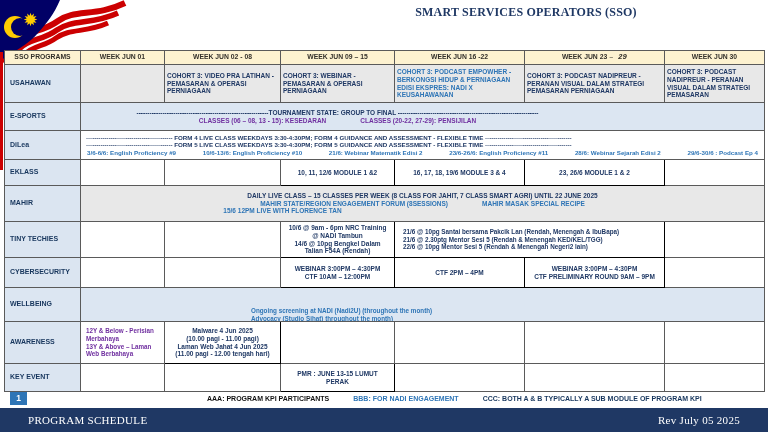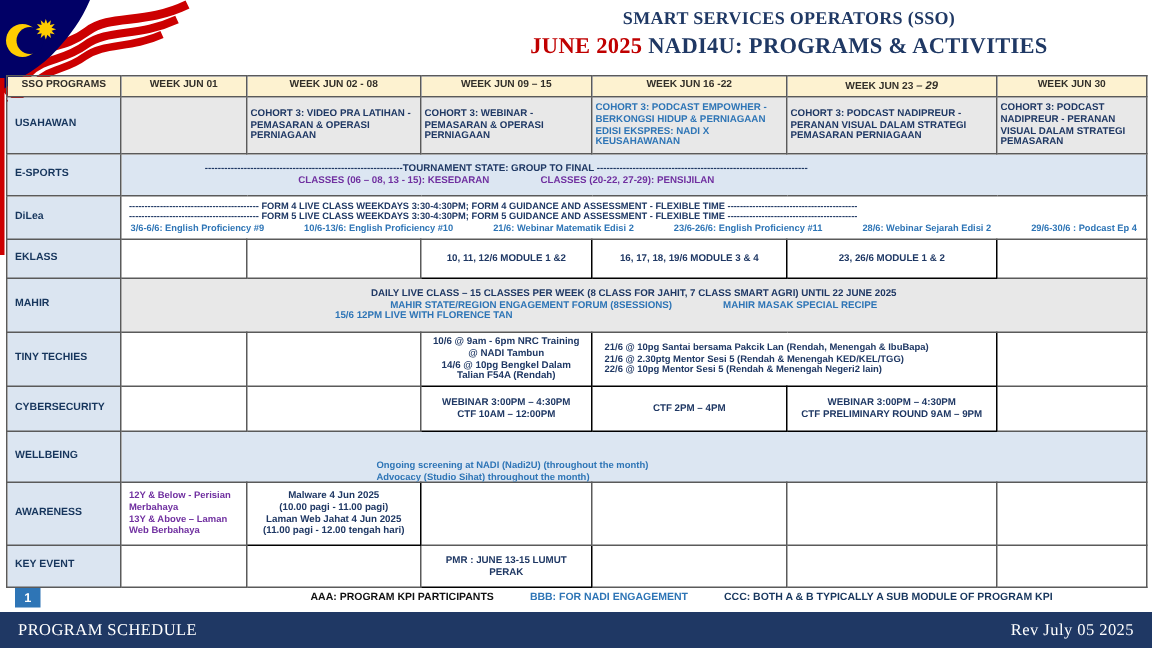--- a/index.html
+++ b/index.html
@@ -23,21 +23,21 @@
   td{border:1px solid #5a5a5a;padding:1px 2px;vertical-align:middle;
      font-size:6.5px;line-height:1.2;font-weight:bold;color:#1f3864;overflow:hidden;}
   td.hdr{background:#fdf2d0;text-align:center;font-size:6.8px;color:#33302a;}
   td.lbl{background:#dbe5f1;font-size:7px;color:#17365d;padding-left:5px;}
   td.gray{background:#e8e8e8;}
   td.blueband{background:#dce6f2;}
   td.thick{border:1.5px solid #000;}
   .c{text-align:center;}
   .blue{color:#2e75b6;}
   .purple{color:#7030a0;}
-  .hand{font-family:Liberation Sans, sans-serif;font-style:italic;font-size:7.5px;}
+  .hand{font-family:Liberation Mono, monospace;font-style:italic;font-size:7.5px;}
 
   .es-inner{margin-right:170px;text-align:center;}
   .pair{display:flex;justify-content:center;gap:34px;}
   .dilea-top{padding-left:3px;font-size:6.2px;white-space:nowrap;}
   .dilea-items{display:flex;justify-content:space-between;padding:0 4px;font-size:6.2px;}
   .mahir-l3{text-align:center;margin-right:280px;}
   .well{position:relative;height:100%;font-size:6.3px;}
   .well span{position:absolute;white-space:nowrap;}
   .tiny-merged{padding-left:6px;font-size:6.3px;}
   .aw-purple{padding-left:3px;font-size:6.3px;}
@@ -47,42 +47,41 @@
           align-items:center;font-size:7px;font-weight:bold;}
   #page-box{width:17px;height:13px;margin-left:6px;background:#2e75b6;color:#fff;
             font-size:8.5px;text-align:center;line-height:13px;}
   #legend .items{margin-left:180px;display:flex;gap:24px;white-space:nowrap;}
   #legend .la{color:#111;}
   #legend .lb{color:#2e75b6;}
   #legend .lc{color:#17365d;}
 
   
   #bar{position:absolute;left:0;right:0;bottom:0;height:24px;background:#1f3864;color:#fff;
-       display:flex;align-items:center;justify-content:space-between;padding:0 12px;
+       display:flex;align-items:center;justify-content:space-between;padding:0 28px;
        font-family:"Liberation Serif",serif;font-size:11px;letter-spacing:.3px;}
 </style>
 </head>
 <body>
 
 <div id="page">
 
   <svg id="flag" width="132" height="78" viewBox="0 0 132 78">
     <path d="M125,3 C96,17 74,9 58,21 C42,33 28,29 16,41 C10,47 5,51 1,55" stroke="#cc0001" stroke-width="6" fill="none"></path>
     <path d="M118,13 C92,25 72,19 57,30 C42,41 30,38 19,49 C13,55 8,58 3,62" stroke="#cc0001" stroke-width="5.5" fill="none"></path>
     <path d="M108,23 C86,33 70,28 56,38 C44,47 33,45 24,55 C18,61 11,65 6,69" stroke="#cc0001" stroke-width="5" fill="none"></path>
     <path d="M0,0 L60,0 C54,14 47,23 38,33 C28,45 14,51 0,61 Z" fill="#010066"></path>
     <circle cx="15" cy="27" r="11" fill="#ffcc00"></circle>
     <circle cx="20" cy="27" r="9" fill="#010066"></circle>
     <text x="23" y="26" font-size="18" fill="#ffcc00" font-family="DejaVu Sans">✹</text>
   </svg>
   <div id="red-edge"></div>
 
   <div class="title-wrap">
     <div class="title1">SMART SERVICES OPERATORS (SSO)</div>
-    <div class="title2"><span class="red">JUNE 2025</span><span> NADI4U: PROGRAMS &amp; ACTIVITIES</span></div>
   </div>
 
   <table class="sched">
     <colgroup>
       <col style="width:76px">
         <col style="width:84px">
         <col style="width:116px">
       <col style="width:114px">
         <col style="width:130px">
         <col style="width:140px">

